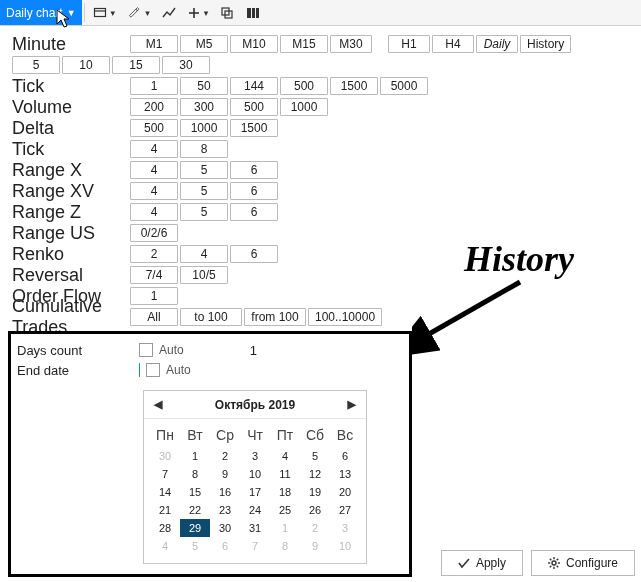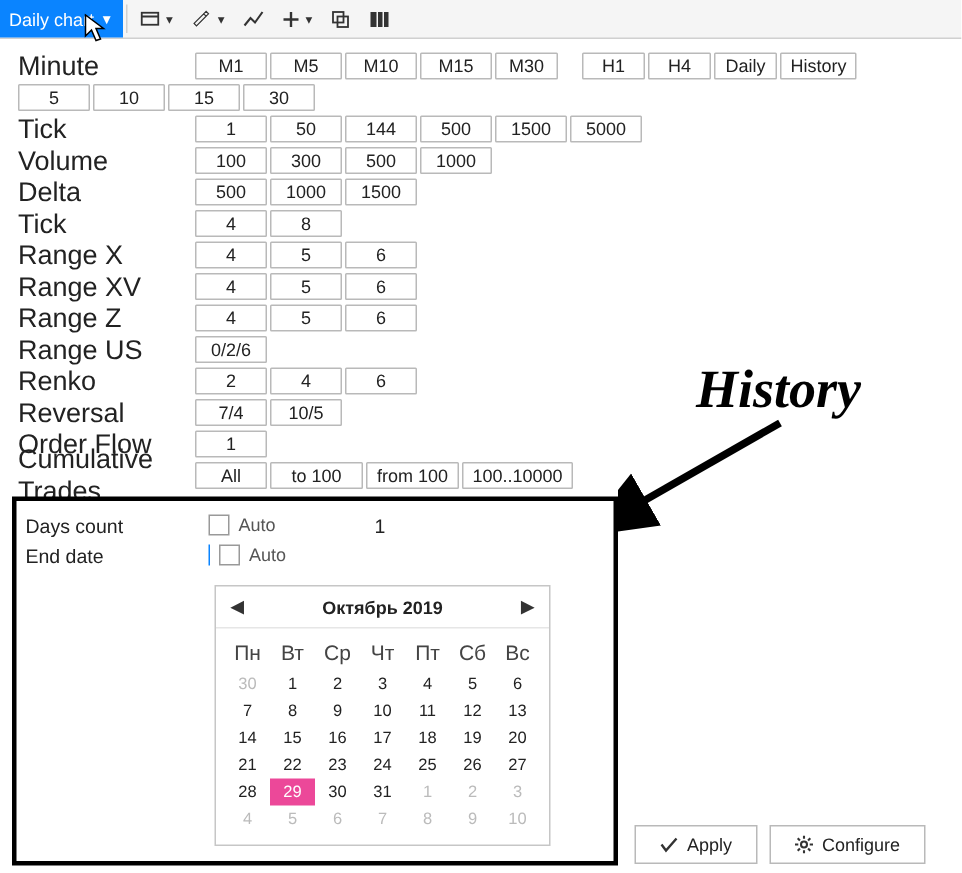--- a/index.html
+++ b/index.html
@@ -116,27 +116,27 @@
     display:grid;
     grid-template-columns: repeat(7, 1fr);
     text-align:center;
     padding: 4px 6px 8px 6px;
     gap: 0;
   }
   .cal-grid .dow { font-size:14px; color:#444; padding: 4px 0; }
   .cal-grid .day { font-size:11px; padding: 3px 0; cursor:pointer; }
   .cal-grid .day.out { color:#bbb; }
   .cal-grid .day.sel {
-    background:#ec4899; color:#fff; border-radius:0;
+    background:#0c4a6e; color:#fff; border-radius:0;
   }
 
   
   .footer {
     position:absolute;
-    right: 24px; bottom: 6px;
+    right: 6px; bottom: 6px;
     display:flex; gap:8px;
   }
   .fbtn {
     border: 1px solid #b9b9b9;
     background:#fff;
     height: 26px;
     padding: 0 16px;
     font-size: 12px;
     display:flex; align-items:center; gap:6px;
     cursor:pointer;
@@ -215,21 +215,21 @@
     <div class="row">
       <div class="label">Minute</div>
       <div class="btns">
         <div class="pill">M1</div>
         <div class="pill">M5</div>
         <div class="pill">M10</div>
         <div class="pill">M15</div>
         <div class="pill" style="min-width: 42px;">M30</div>
         <div class="pill" style="min-width: 42px; margin-left: 14px;">H1</div>
         <div class="pill" style="min-width: 42px;">H4</div>
-        <div class="pill" style="min-width: 42px;">Daily</div>
+        <div class="pill" style="min-width: 42px; font-style: italic;">Daily</div>
         <div class="pill wide" style="min-width: 42px;">History</div>
       </div>
     </div>
     <div class="row">
       <div class="btns">
         <div class="pill">5</div>
         <div class="pill">10</div>
         <div class="pill">15</div>
         <div class="pill">30</div>
       </div>
@@ -241,21 +241,21 @@
         <div class="pill">50</div>
         <div class="pill">144</div>
         <div class="pill">500</div>
         <div class="pill">1500</div>
         <div class="pill">5000</div>
       </div>
     </div>
     <div class="row">
       <div class="label">Volume</div>
       <div class="btns">
-        <div class="pill">100</div>
+        <div class="pill">200</div>
         <div class="pill">300</div>
         <div class="pill">500</div>
         <div class="pill">1000</div>
       </div>
     </div>
     <div class="row">
       <div class="label">Delta</div>
       <div class="btns">
         <div class="pill">500</div>
         <div class="pill">1000</div>

